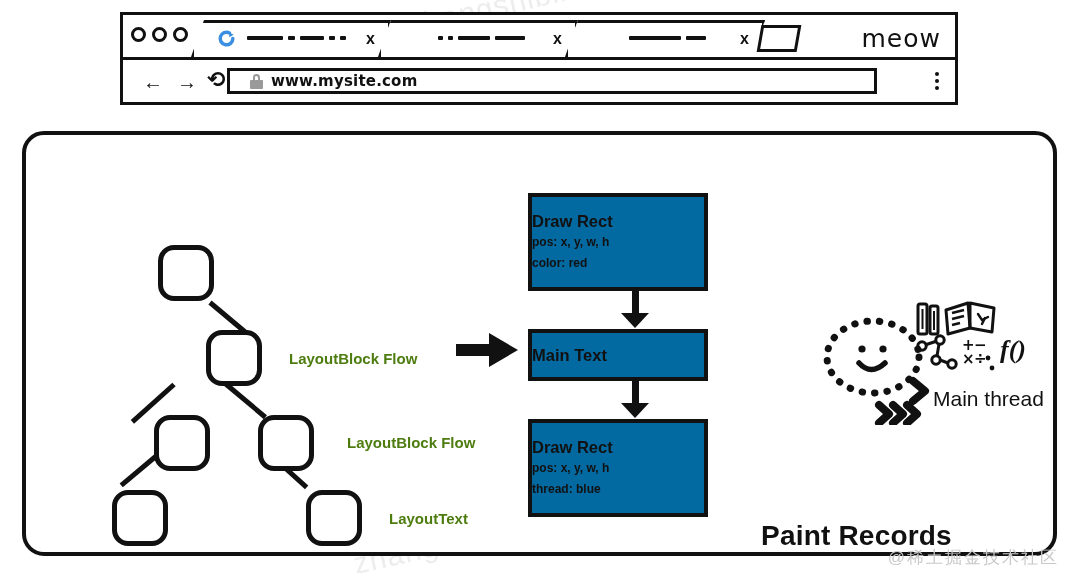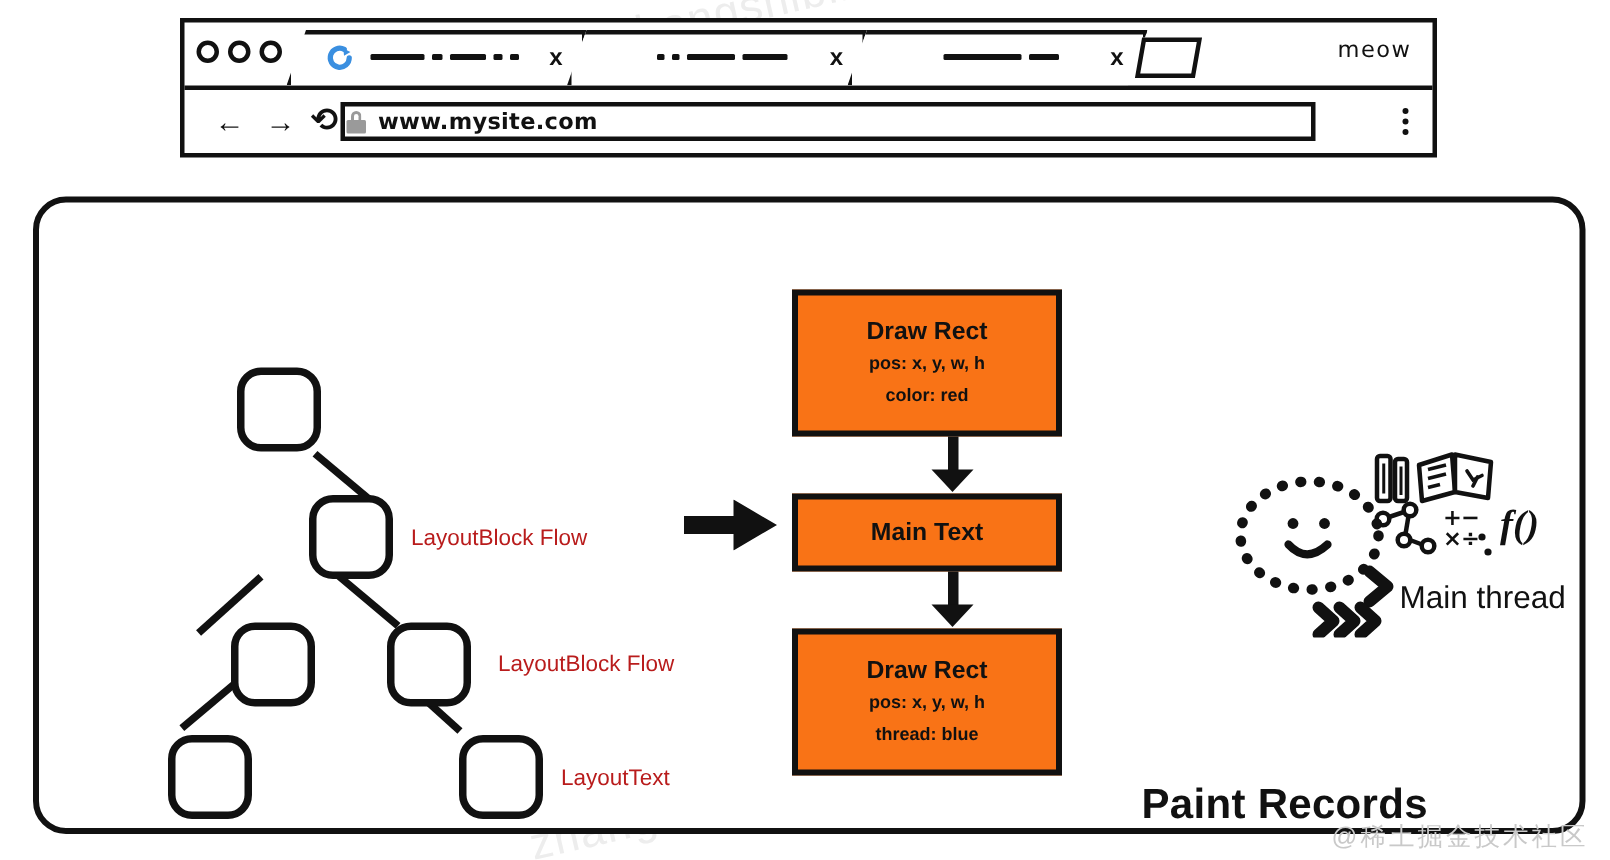--- a/index.html
+++ b/index.html
@@ -26,56 +26,56 @@
               border-bottom:none;
               clip-path:polygon(13px 0,100% 0,100% 100%,0 100%);}
   .tab.skew .shape{clip-path:polygon(13px 0,calc(100% - 0px) 0,calc(100% - 13px) 100%,0 100%);}
   .favicon{position:absolute;left:26px;top:9px;width:19px;height:19px;}
   .dashes{position:absolute;top:16px;display:flex;align-items:center;gap:5px;}
   .dash{height:4px;background:#111;border-radius:1px;}
   .tabx{position:absolute;top:10px;font-size:16px;font-weight:bold;color:#111;
         font-family:"Liberation Sans",sans-serif;line-height:17px;}
   .newtab{position:absolute;top:10px;width:40px;height:27px;border:3px solid #111;
           box-sizing:border-box;transform:skewX(-10deg);background:#fff;}
-  .meow{position:absolute;right:14px;top:9px;font-size:15px;color:#111;
+  .meow{position:absolute;right:14px;top:9px;font-size:25px;color:#111;
         font-family:"DejaVu Sans",sans-serif;letter-spacing:1px;}
 
   .urlbar-row{position:relative;height:45px;display:flex;align-items:center;}
   .navbtn{font-size:20px;color:#111;font-weight:bold;line-height:20px;}
   .urlbox{position:absolute;left:104px;top:8px;width:650px;height:26px;
           border:3px solid #111;box-sizing:border-box;background:#fff;
-          display:flex;align-items:center;padding-left:1px;}
+          display:flex;align-items:center;padding-left:20px;}
   .lock{width:13px;height:15px;position:relative;flex:0 0 auto;margin-right:8px;}
   .lock .body{position:absolute;left:0;bottom:0;width:13px;height:9px;background:#9a9a9a;border-radius:1px;}
   .lock .sh{position:absolute;left:3px;top:0;width:7px;height:8px;border:2px solid #9a9a9a;
             border-bottom:none;border-radius:4px 4px 0 0;box-sizing:border-box;}
   .url{font-size:15px;color:#111;font-weight:600;letter-spacing:.2px;
        font-family:"DejaVu Sans",sans-serif;}
   .kebab{position:absolute;right:16px;top:12px;display:flex;flex-direction:column;gap:3px;}
   .kebab i{width:4px;height:4px;background:#111;border-radius:50%;display:block;}
 
   
   .renderer{position:absolute;left:22px;top:131px;width:1035px;height:425px;
             border:4px solid #111;border-radius:22px;box-sizing:border-box;background:#fff;}
   .rtitle{position:absolute;left:40px;top:22px;font-size:29px;font-weight:bold;
           letter-spacing:.3px;color:#111;}
 
   
   .tree{position:absolute;left:40px;top:65px;width:420px;height:320px;}
   .node{position:absolute;width:56px;height:56px;border:5px solid #111;
         border-radius:16px;background:#fff;box-sizing:border-box;z-index:2;}
   .edge{position:absolute;background:#111;height:5px;transform-origin:left center;z-index:1;}
-  .tlabel{position:absolute;font-size:15px;font-weight:normal;color:#b91c1c;white-space:nowrap;}
+  .tlabel{position:absolute;font-size:15px;font-weight:bold;color:#4d7c0f;white-space:nowrap;margin-left:15px;}
 
   
   .bigarrow{position:absolute;left:430px;top:198px;width:62px;height:34px;}
 
   
-  .prbox{position:absolute;border:4px solid #111;background:#f97316;box-sizing:border-box;
-         display:flex;flex-direction:column;align-items:center;justify-content:center;}
+  .prbox{position:absolute;border:4px solid #111;background:#0369a1;box-sizing:border-box;
+         display:flex;flex-direction:column;align-items:flex-start;justify-content:center;}
   .prline{font-size:12px;font-weight:600;color:#111;line-height:21px;white-space:nowrap;}
   .prline.t{font-size:16.5px;}
   .vconn{position:absolute;left:606px;width:7px;background:#111;}
   .vhead{position:absolute;left:595px;width:0;height:0;
          border-left:14px solid transparent;border-right:14px solid transparent;
          border-top:15px solid #111;}
 
   
   .mascot{position:absolute;left:795px;top:170px;width:120px;height:120px;}
   .mtlabel{position:absolute;left:907px;top:252px;font-size:21px;font-weight:normal;color:#111;}

